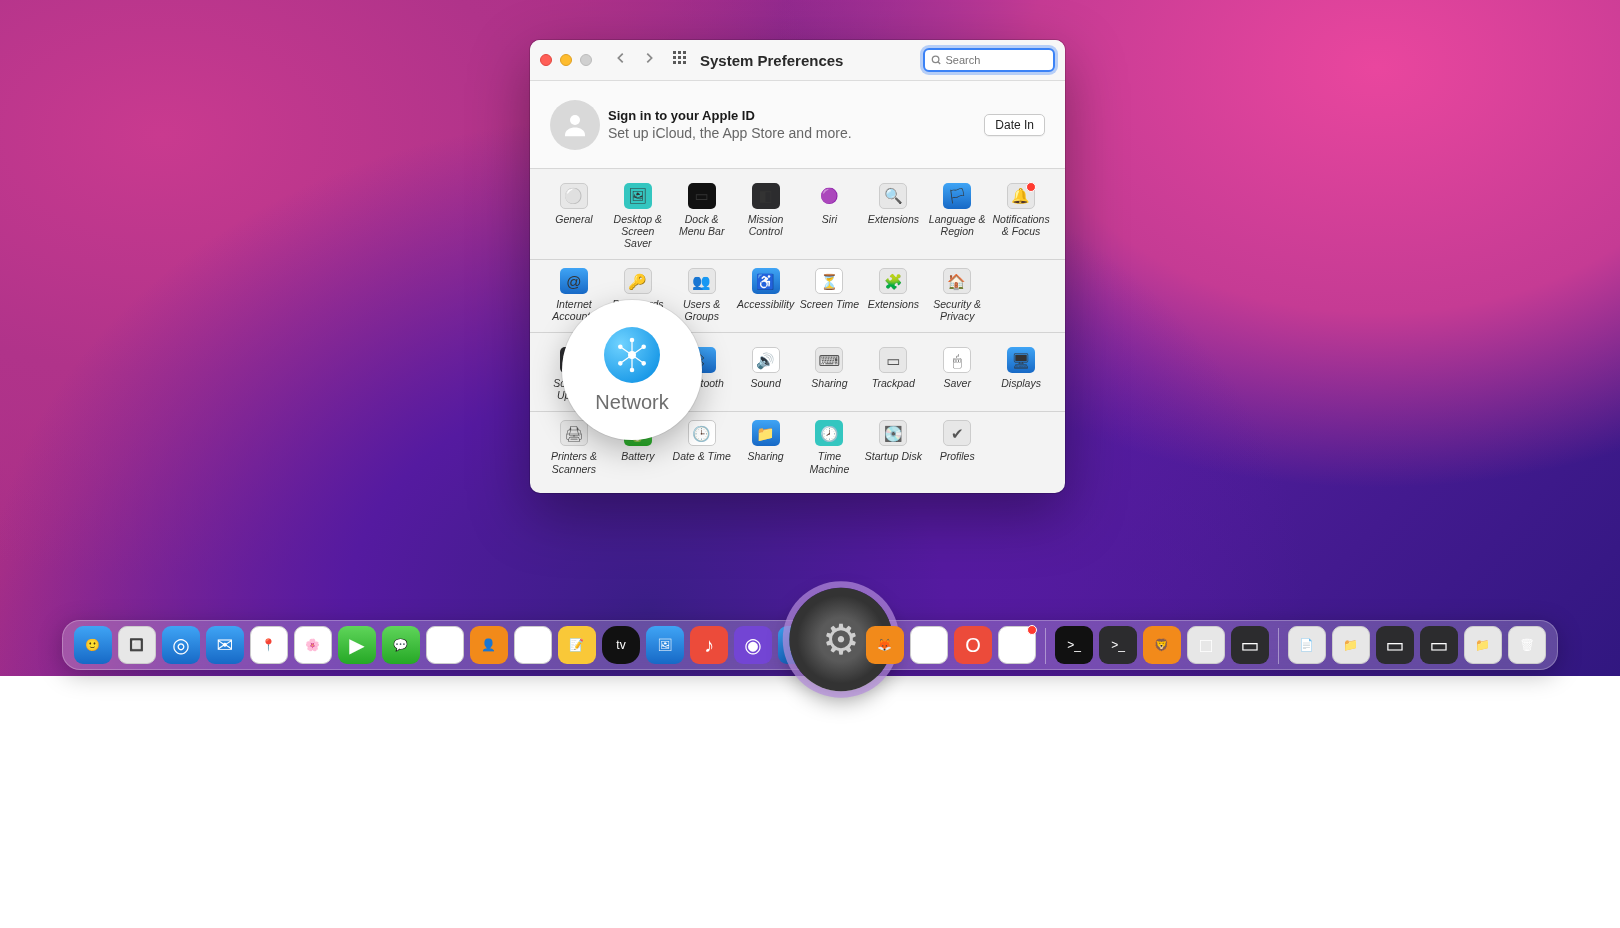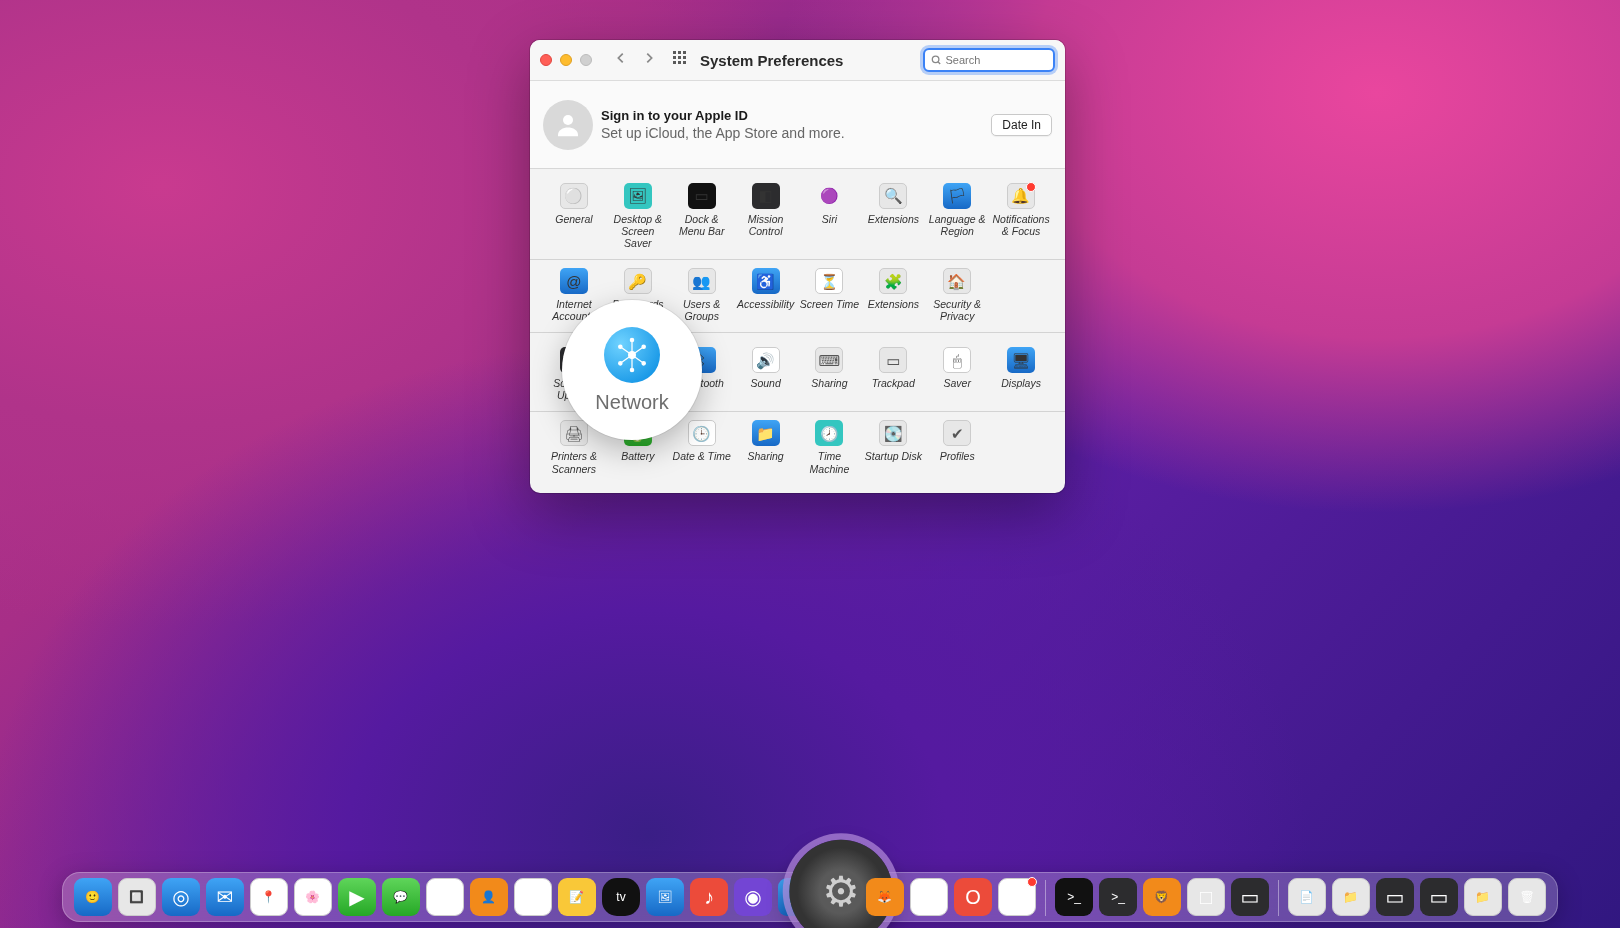--- a/index.html
+++ b/index.html
@@ -1,18 +1,18 @@
 <!DOCTYPE html>
 <html><head>
 <meta charset="utf-8">
 <style>
   * { box-sizing: border-box; margin: 0; padding: 0; }
   html, body { width: 1620px; height: 928px; overflow: hidden; font-family: -apple-system, "Helvetica Neue", Arial, sans-serif; }
   .desktop {
-    width: 1620px; height: 928px; position: relative;
+    width: 1620px; height: 676px; position: relative;
     background:
       radial-gradient(ellipse 1200px 900px at 40% 90%, #3a1e86 0%, #551aa0 25%, transparent 55%),
       radial-gradient(ellipse 1000px 700px at 85% 10%, #e9469e 0%, #c53b94 35%, transparent 60%),
       radial-gradient(ellipse 1200px 800px at 10% 20%, #c93a8f 0%, #b0338a 30%, transparent 55%),
       linear-gradient(135deg, #b8358b 0%, #a72e87 25%, #5b1ea3 60%, #311780 100%);
   }
   
   .window {
     position: absolute; left: 530px; top: 40px; width: 535px; height: 453px;
     background: #f3f3f3; border-radius: 10px; box-shadow: 0 20px 60px rgba(0,0,0,.35), 0 0 0 1px rgba(0,0,0,.15);
@@ -25,21 +25,21 @@
   .tmin { background:#febc2e; border:1px solid #dfa023; }
   .tmax { background:#d0d0d0; border:1px solid #bcbcbc; }
   .nav { display:flex; gap:14px; margin-right:16px; color:#8a8a8a; }
   .nav svg { width:14px; height:14px; }
   .grid-btn { margin-right:12px; color:#5a5a5a; }
   .grid-btn svg { width:16px; height:16px; }
   .title { font-size:15px; font-weight:600; color:#2a2a2a; }
   .search { margin-left:auto; width:132px; height:24px; border-radius:6px; background:#fff; border:2px solid #3b82f6; box-shadow:0 0 0 3px rgba(59,130,246,.35); display:flex; align-items:center; padding:0 6px; gap:4px; }
   .search svg { width:12px; height:12px; color:#888; }
   .search input { border:none; outline:none; font-size:11px; width:100%; background:transparent; }
-  .apple-id-row { height: 88px; border-bottom:1px solid #d7d7d7; display:flex; align-items:center; padding:0 13px; background:#fafafa; }
+  .apple-id-row { height: 88px; border-bottom:1px solid #d7d7d7; display:flex; align-items:center; padding:0 20px; background:#fafafa; }
   .avatar { width:50px; height:50px; border-radius:50%; background:#d9d9d9; display:flex; align-items:center; justify-content:center; margin-right:8px; }
   .avatar svg { width:30px; height:30px; color:#fff; }
   .apple-text .h { font-size:13px; font-weight:700; color:#1a1a1a; }
   .apple-text .s { font-size:14px; color:#666; margin-top:2px; }
   .signin-btn { margin-left:auto; background:#fff; border:1px solid #c9c9c9; border-radius:5px; padding:3px 10px; font-size:12px; color:#222; box-shadow:0 1px 1px rgba(0,0,0,.05); }
   .pref-section { padding: 14px 12px 10px; border-bottom:1px solid #d3d3d3; }
   .pref-section:last-child { border-bottom:none; }
   .pref-grid { display:grid; grid-template-columns: repeat(8, 1fr); gap: 4px 0; }
   .pref-item { display:flex; flex-direction:column; align-items:center; text-align:center; font-size:10.5px; color:#333; line-height:1.15; cursor:default; }
   .pref-icon { width:28px; height:26px; margin-bottom:4px; display:flex; align-items:center; justify-content:center; border-radius:5px; font-size:15px; }

